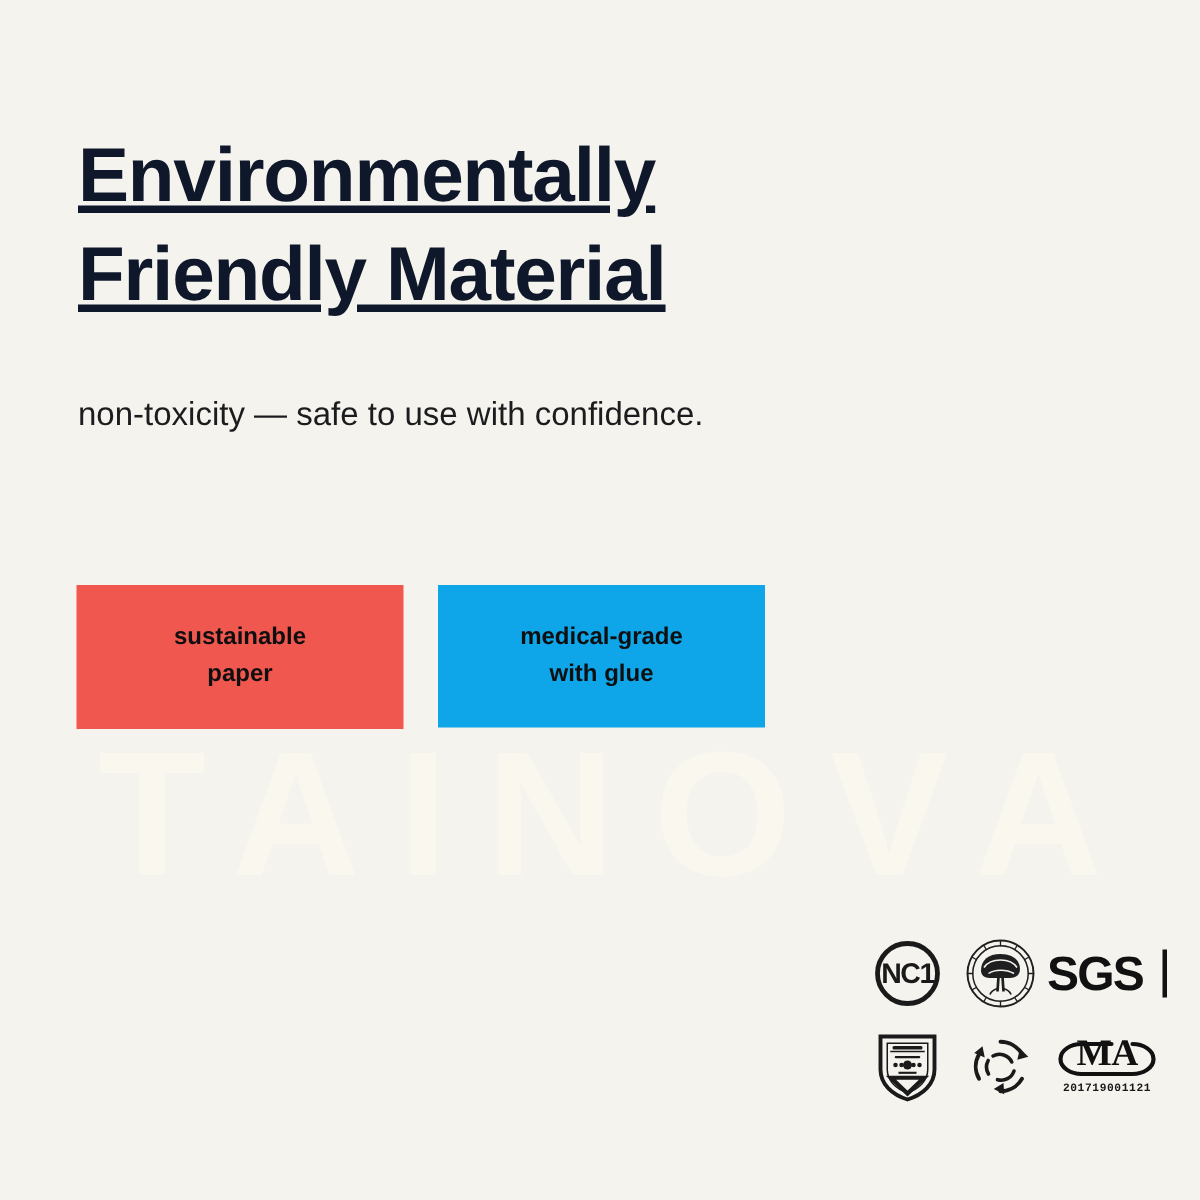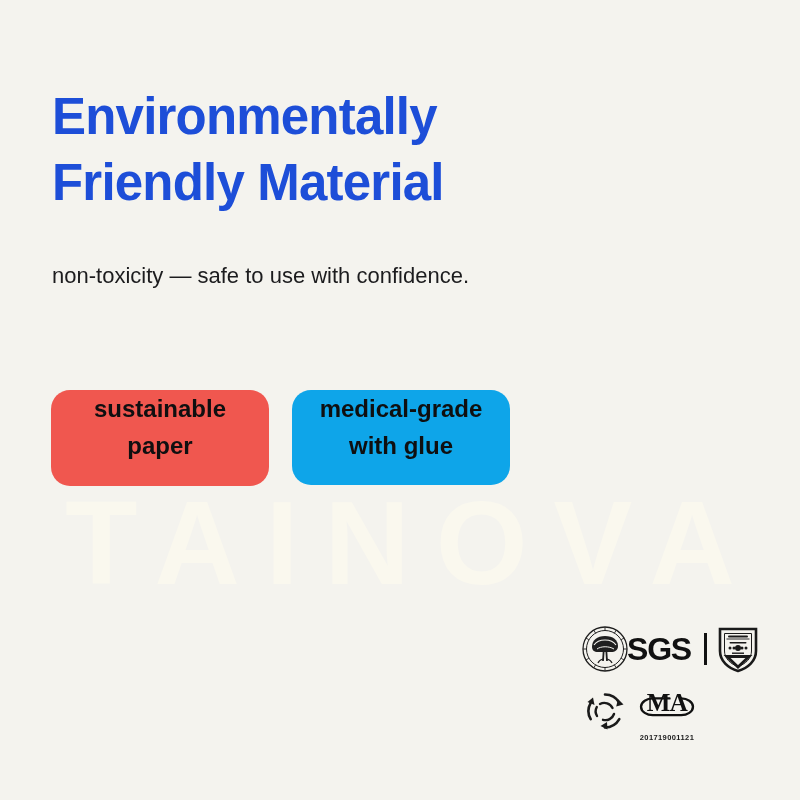--- a/index.html
+++ b/index.html
@@ -71,27 +71,27 @@
     width: 702px;
     height: 98px;
     display: flex;
     align-items: flex-start;
   }
   .badge {
     box-sizing: border-box;
     display: flex;
     flex-direction: column;
     align-items: center;
-    font-family: "Liberation Sans", sans-serif;
-    font-weight: 700;
-    font-size: 24px;
+    justify-content: center;
+    font-family: "Liberation Sans", sans-serif;
+    font-weight: 700;
+    font-size: 16px;
     line-height: 1.55;
     color: #0f0f10;
     text-align: center;
-    border-radius: 19px;
   }
   .badge-1 { width: 218px; height: 96px; margin-right: 23px; }
   .badge-2 { width: 220px; height: 92px; margin-right: 21px; margin-top: 2px; }
   .badge-3 { width: 218px; height: 95px; }
   .badge-line { display: block; }
 
   
   .cert-grid {
     position: absolute;
     left: 574px;
@@ -136,36 +136,36 @@
     position: absolute;
     font-family: "Liberation Serif", serif;
     font-weight: 700;
     font-size: 25px;
     letter-spacing: -0.5px;
     color: #111;
     line-height: 1;
     top: 10px;
   }
   .cert-ma-number {
-    font-family: Liberation Sans, sans-serif;
+    font-family: Liberation Mono, monospace;
     font-weight: 700;
     font-size: 7.5px;
     letter-spacing: 0.4px;
     color: #1a1a1a;
     position: absolute;
-    bottom: 0;
+    bottom: 12px;
     white-space: nowrap;
   }
 </style>
 </head>
 <body style="background: rgb(244, 243, 238);">
 
 <div class="watermark" style="color: rgb(250, 248, 238);">TAINOVA</div>
 
-<h1 class="headline" style="color: #1d4ed8;">
+<h1 class="headline" style="color: #0f172a; text-decoration: underline;">
   <span class="headline-line">Environmentally</span>
   <span class="headline-line">Friendly Material</span>
 </h1>
 
 <p class="subtitle" style="color: rgb(28, 28, 30);">
   <span class="subtitle-line">non-toxicity — safe to use with confidence.</span>
 </p>
 
 <div class="badge-row">
 
@@ -177,20 +177,26 @@
 
   <div class="badge badge-3" style="background-color: #0ea5e9;">
     <span class="badge-line">medical-grade</span>
     <span class="badge-line">with glue</span>
   </div>
 
 </div>
 
 <div class="cert-grid">
 
+  <div class="cert-cell">
+    <svg width="46" height="46" viewBox="0 0 46 46" aria-hidden="true">
+      <circle cx="23" cy="23" r="20" fill="none" stroke="#1a1a1a" stroke-width="3.2"></circle>
+    </svg>
+    <span class="cert-nc1-text">NC1</span>
+  </div>
 
   <div class="cert-cell">
     <svg width="48" height="48" viewBox="0 0 48 48" aria-hidden="true">
       <circle cx="24" cy="24" r="22" fill="none" stroke="#1f1f1f" stroke-width="1.3"></circle>
       <circle cx="24" cy="24" r="18.5" fill="none" stroke="#1f1f1f" stroke-width="1"></circle>
       <g stroke="#1f1f1f" stroke-width="0.9" stroke-linecap="round">
         <line x1="24" y1="2.5" x2="24" y2="5.5"></line>
         <line x1="35" y1="5.5" x2="33.5" y2="8"></line>
         <line x1="43" y1="13" x2="40.5" y2="14.5"></line>
         <line x1="45.5" y1="24" x2="42.5" y2="24"></line>

